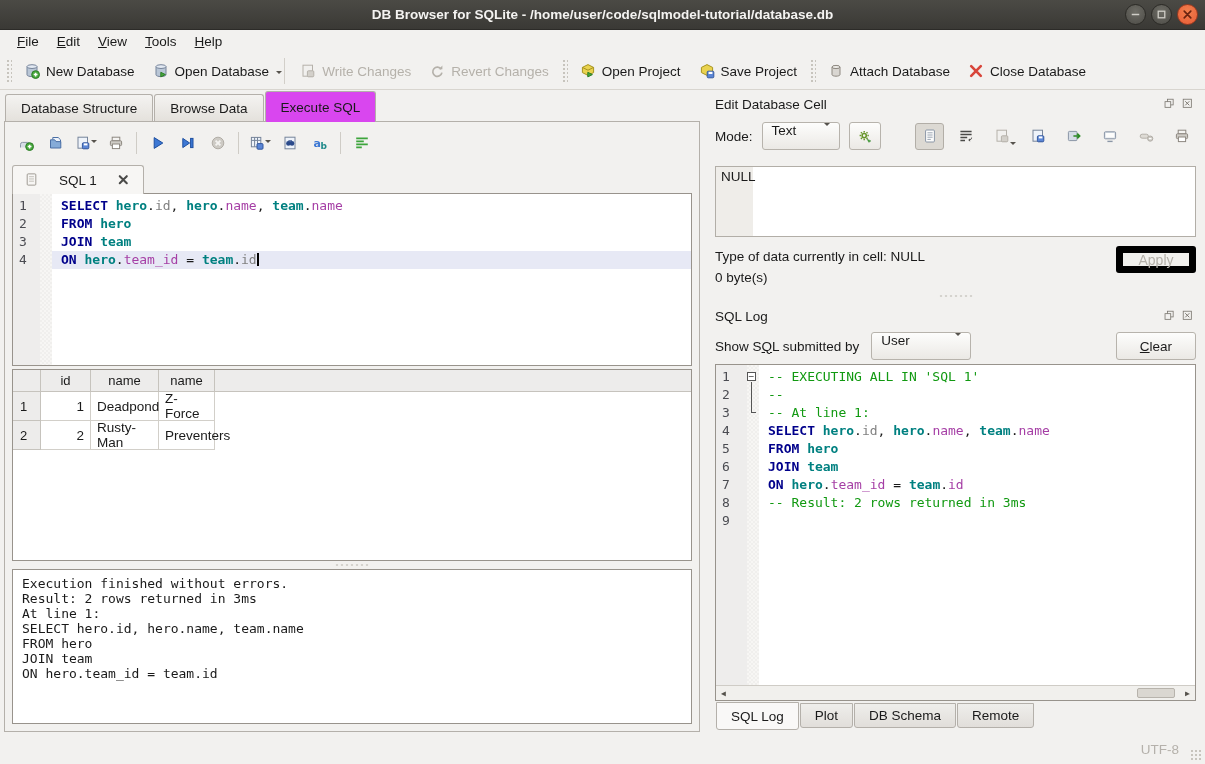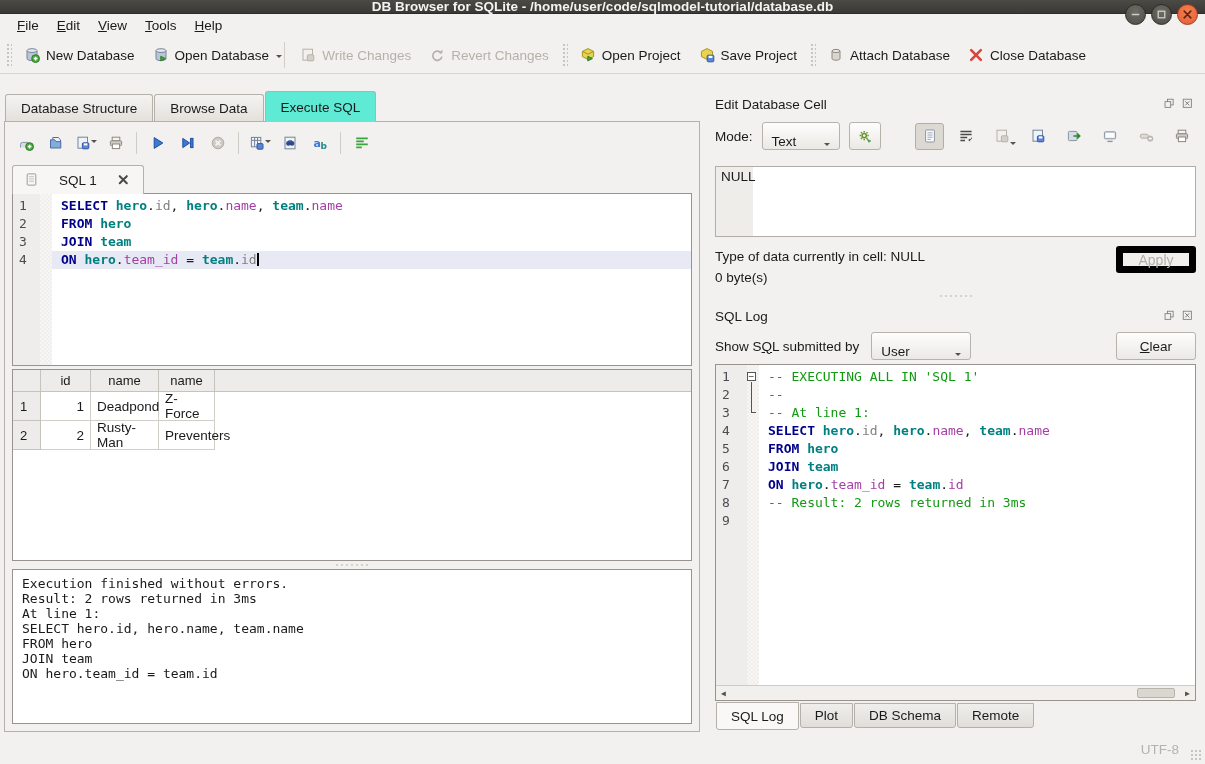--- a/index.html
+++ b/index.html
@@ -1,20 +1,20 @@
 <!DOCTYPE html>
 <html><head>
 <meta charset="utf-8">
 <style>
   * { margin:0; padding:0; box-sizing:border-box; }
   html,body { width:1205px; height:764px; }
   body { font-family:"Liberation Sans",sans-serif; background:#f2f1ef; color:#1a1a1a; overflow:hidden; position:relative; font-size:13.5px; }
 
   
-  .titlebar { height:14px; background:linear-gradient(#4b4a45,#3a3935); display:flex; align-items:center; justify-content:center; position:relative; border-bottom:1px solid #2c2b28; }
+  .titlebar { height:30px; background:linear-gradient(#4b4a45,#3a3935); display:flex; align-items:center; justify-content:center; position:relative; border-bottom:1px solid #2c2b28; }
   .titlebar .title { color:#f4f3f1; font-weight:bold; font-size:13.5px; }
   .win-controls { position:absolute; right:7px; top:4px; display:flex; gap:5px; }
   .win-btn { width:21px; height:21px; border-radius:50%; background:radial-gradient(circle at 50% 35%, #6e6d66, #4c4b46); border:1px solid #2b2a26; color:#cfcdc7; display:flex; align-items:center; justify-content:center; font-size:12px; line-height:1; }
   .win-btn.close { background:radial-gradient(circle at 50% 35%, #f2814e, #e75b36); border-color:#9c3a1f; color:#6b2310; font-weight:bold; }
 
   
   .menubar { height:23px; display:flex; align-items:center; padding-left:8px; }
   .menu-item { padding:2px 9px; cursor:default; }
 
   
@@ -28,21 +28,21 @@
   .mini-caret { width:0; height:0; border:3.5px solid transparent; border-top-color:#56534d; display:inline-block; }
   .tb-btn .mini-caret { position:absolute; right:-4px; bottom:6px; }
 
   
   .main { position:absolute; top:90px; left:0; right:0; bottom:29px; display:flex; }
 
   
   .left-pane { width:705px; position:relative; }
   .tabbar { display:flex; align-items:flex-end; height:31px; padding-left:5px; }
   .tab { height:27px; display:flex; align-items:center; padding:0 15px; background:linear-gradient(#f4f3f1,#e4e1dc); border:1px solid #b4b0aa; border-bottom:none; border-radius:3px 3px 0 0; margin-right:1px; }
-  .tab.active { background:#5eead4; height:31px; margin-bottom:-1px; z-index:3; position:relative; }
+  .tab.active { background:#d946ef; height:31px; margin-bottom:-1px; z-index:3; position:relative; }
   .tab-frame { position:absolute; top:31px; left:4px; right:5px; bottom:3px; border:1px solid #b4b0aa; background:#f2f1ef; display:flex; flex-direction:column; padding:5px 7px 7px 7px; z-index:2; }
 
   .exec-toolbar { height:32px; display:flex; align-items:center; gap:3px; }
   .itb-btn { width:27px; height:26px; display:flex; align-items:center; justify-content:center; position:relative; border-radius:3px; }
   .itb-sep { width:1px; height:22px; background:#cfccc6; margin:0 4px; }
 
   .sqltab-bar { height:31px; display:flex; align-items:flex-end; margin-top:3px; }
   .sqltab { height:29px; display:flex; align-items:center; gap:19px; padding:0 11px; background:#f7f6f4; border:1px solid #b4b0aa; border-bottom:none; border-radius:3px 3px 0 0; margin-bottom:-1px; z-index:2; position:relative; }
   .sqltab .icon svg { width:15px; height:15px; }
 
@@ -83,21 +83,21 @@
   .message-box { flex:1; border:1px solid #98938c; background:#fff; font-family:"DejaVu Sans Mono",monospace; font-size:13px; line-height:15px; padding:6px 9px; white-space:pre-wrap; overflow:hidden; }
 
   
   .right-pane { flex:1; display:flex; flex-direction:column; padding:2px 9px 2px 10px; }
   .dock-title { height:24px; display:flex; align-items:center; }
   .dock-btns { margin-left:auto; display:flex; gap:4px; }
   .dock-btn { width:15px; height:15px; display:flex; align-items:center; justify-content:center; }
   .dock-btn svg { width:13px; height:13px; }
 
   .mode-row { height:30px; margin-top:5px; display:flex; align-items:center; gap:9px; }
-  .combo { height:28px; border:1px solid #b7b3ac; border-radius:3px; background:linear-gradient(#fdfdfc,#ebe9e5); display:flex; align-items:flex-end; justify-content:space-between; gap:12px; padding:0 9px; }
+  .combo { height:28px; border:1px solid #b7b3ac; border-radius:3px; background:linear-gradient(#fdfdfc,#ebe9e5); display:flex; align-items:flex-start; justify-content:space-between; gap:12px; padding:0 9px; }
   .push-btn { height:28px; border:1px solid #b7b3ac; border-radius:3px; background:linear-gradient(#fdfdfc,#ebe9e5); display:flex; align-items:center; justify-content:center; }
   .gear-btn { width:32px; }
   .cell-icons { margin-left:auto; display:flex; align-items:center; gap:7px; }
   .ci-btn { width:29px; height:27px; display:flex; align-items:center; justify-content:center; border-radius:3px; position:relative; }
   .ci-btn.active { background:#dcd9d3; border:1px solid #b2aea7; }
 
   .cell-editor { margin-top:15px; height:71px; border:1px solid #b2aea7; background:#fff; display:flex; }
   .cell-gutter { width:37px; background:#efede9; padding:2px 0 0 5px; font-size:13.5px; }
 
   .type-row { margin-top:9px; display:flex; align-items:flex-start; }

